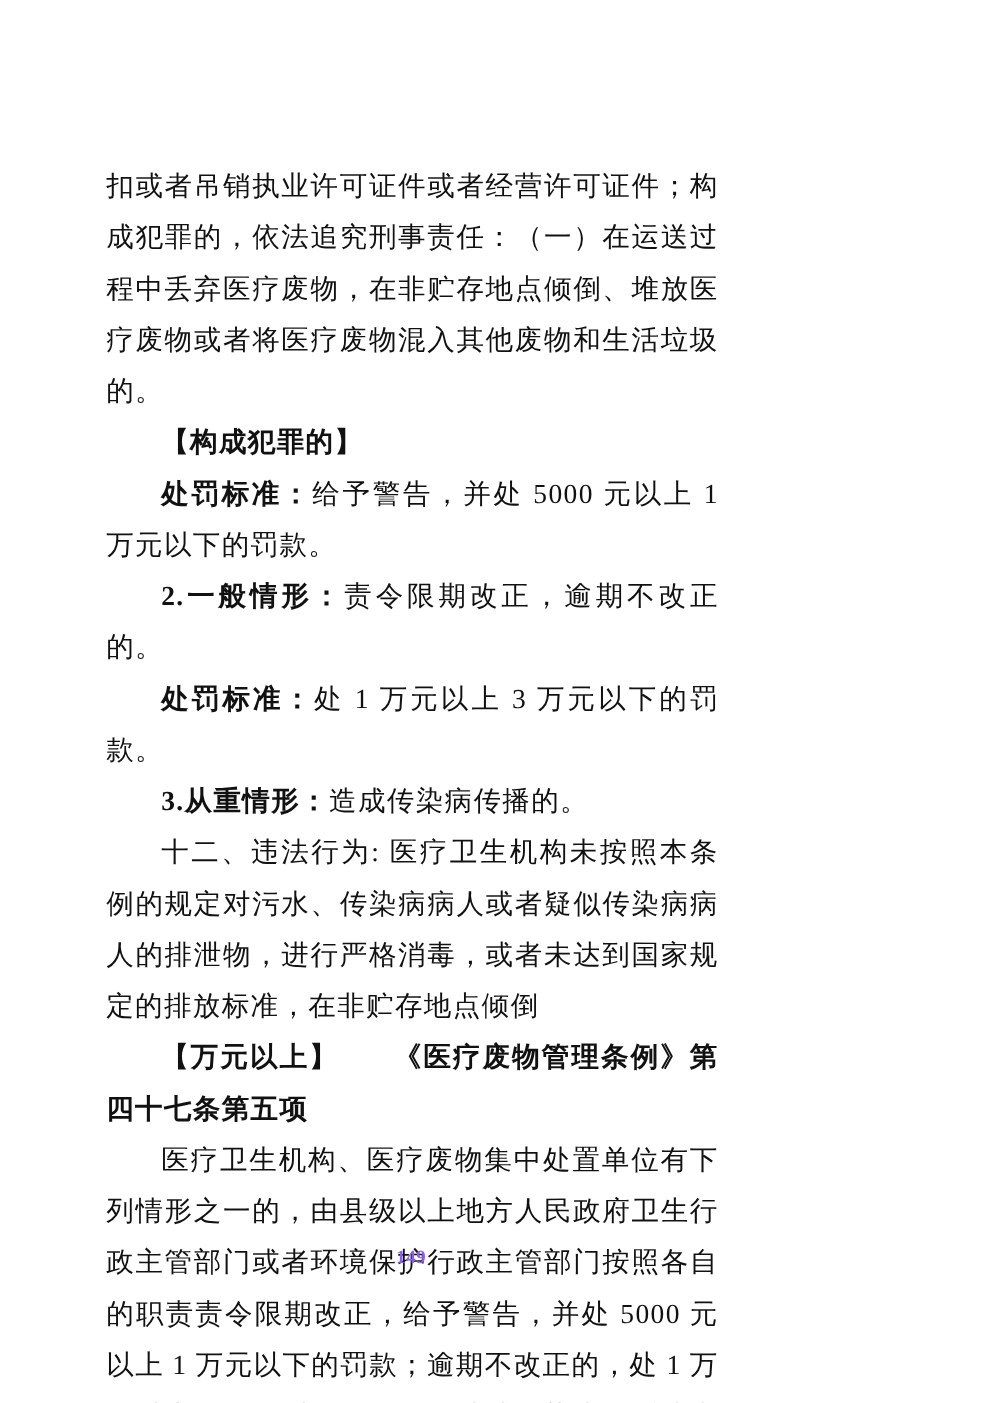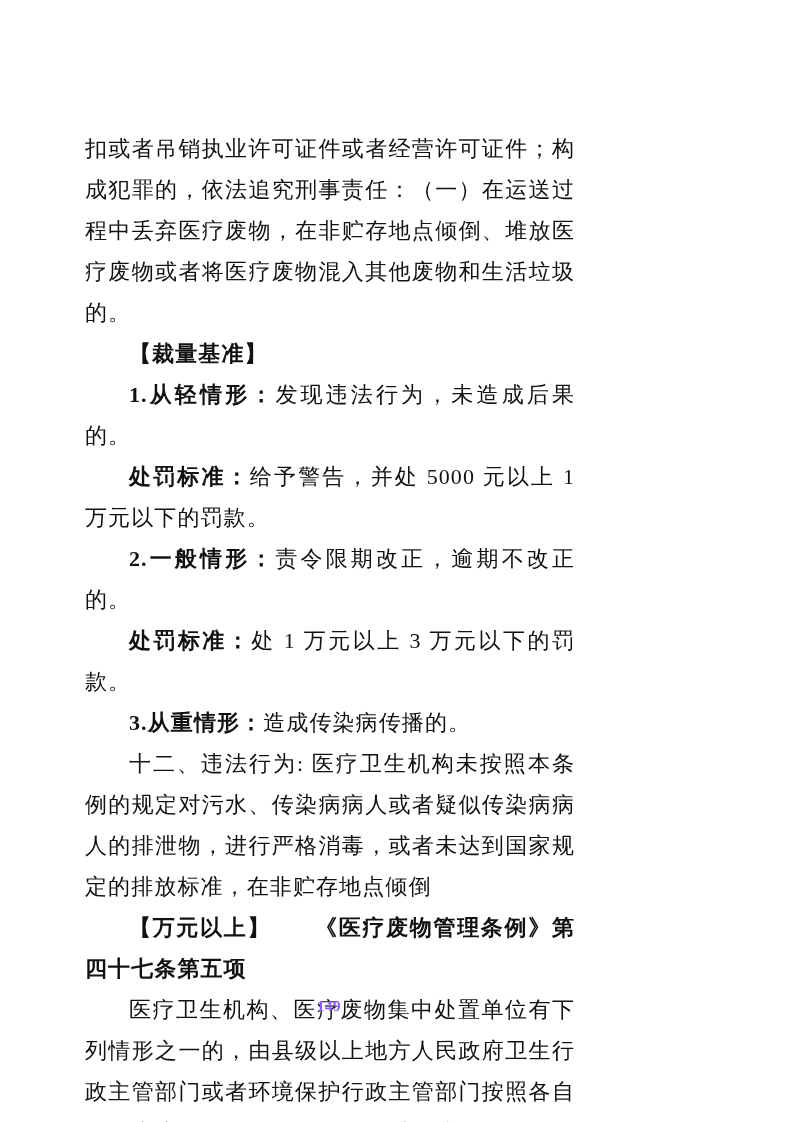--- a/index.html
+++ b/index.html
@@ -51,23 +51,22 @@
   }
 </style>
 </head>
 <body>
 
 <div class="page">
   <div class="text-block">
 
     <p class="doc">扣或者吊销执业许可证件或者经营许可证件；构成犯罪的，依法追究刑事责任：（一）在运送过程中丢弃医疗废物，在非贮存地点倾倒、堆放医疗废物或者将医疗废物混入其他废物和生活垃圾的。</p>
 
-    <p class="doc indent bold">【裁量基准】</p>
+    <p class="doc indent bold">【构成犯罪的】</p>
 
-    <p class="doc indent"><span class="bold">1.从轻情形：</span><span>发现违法行为，未造成后果的。</span></p>
 
     <p class="doc indent"><span class="bold">处罚标准：</span><span>给予警告，并处 5000 元以上 1 万元以下的罚款。</span></p>
 
     <p class="doc indent"><span class="bold">2.一般情形：</span><span>责令限期改正，逾期不改正的。</span></p>
 
     <p class="doc indent"><span class="bold">处罚标准：</span><span>处 1 万元以上 3 万元以下的罚款。</span></p>
 
     <p class="doc indent"><span class="bold">3.从重情形：</span><span>造成传染病传播的。</span></p>
 
 

